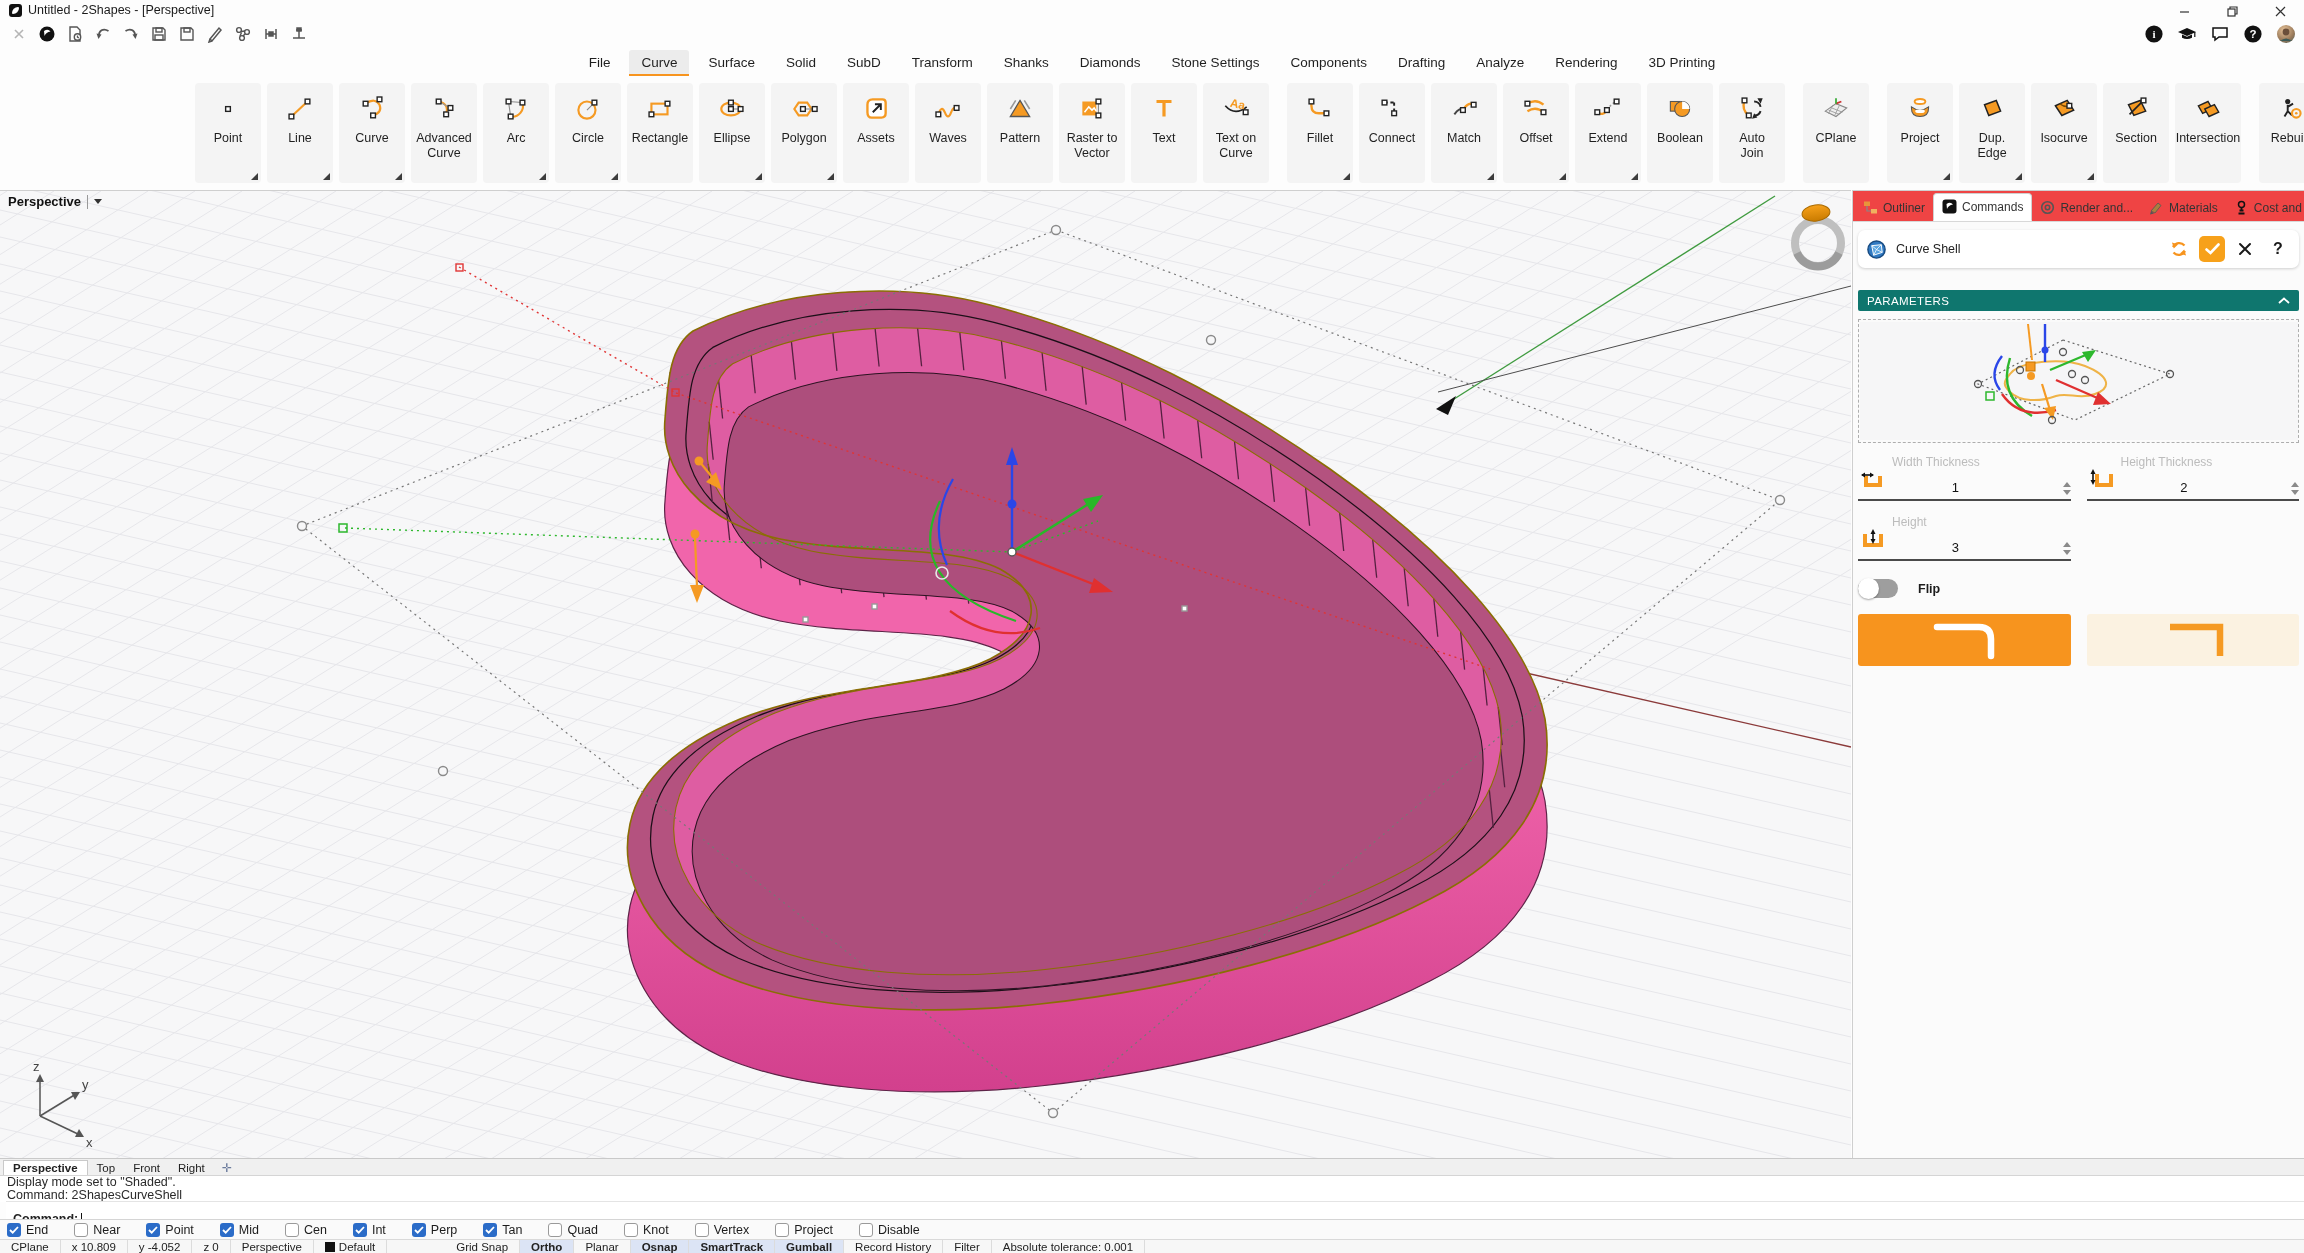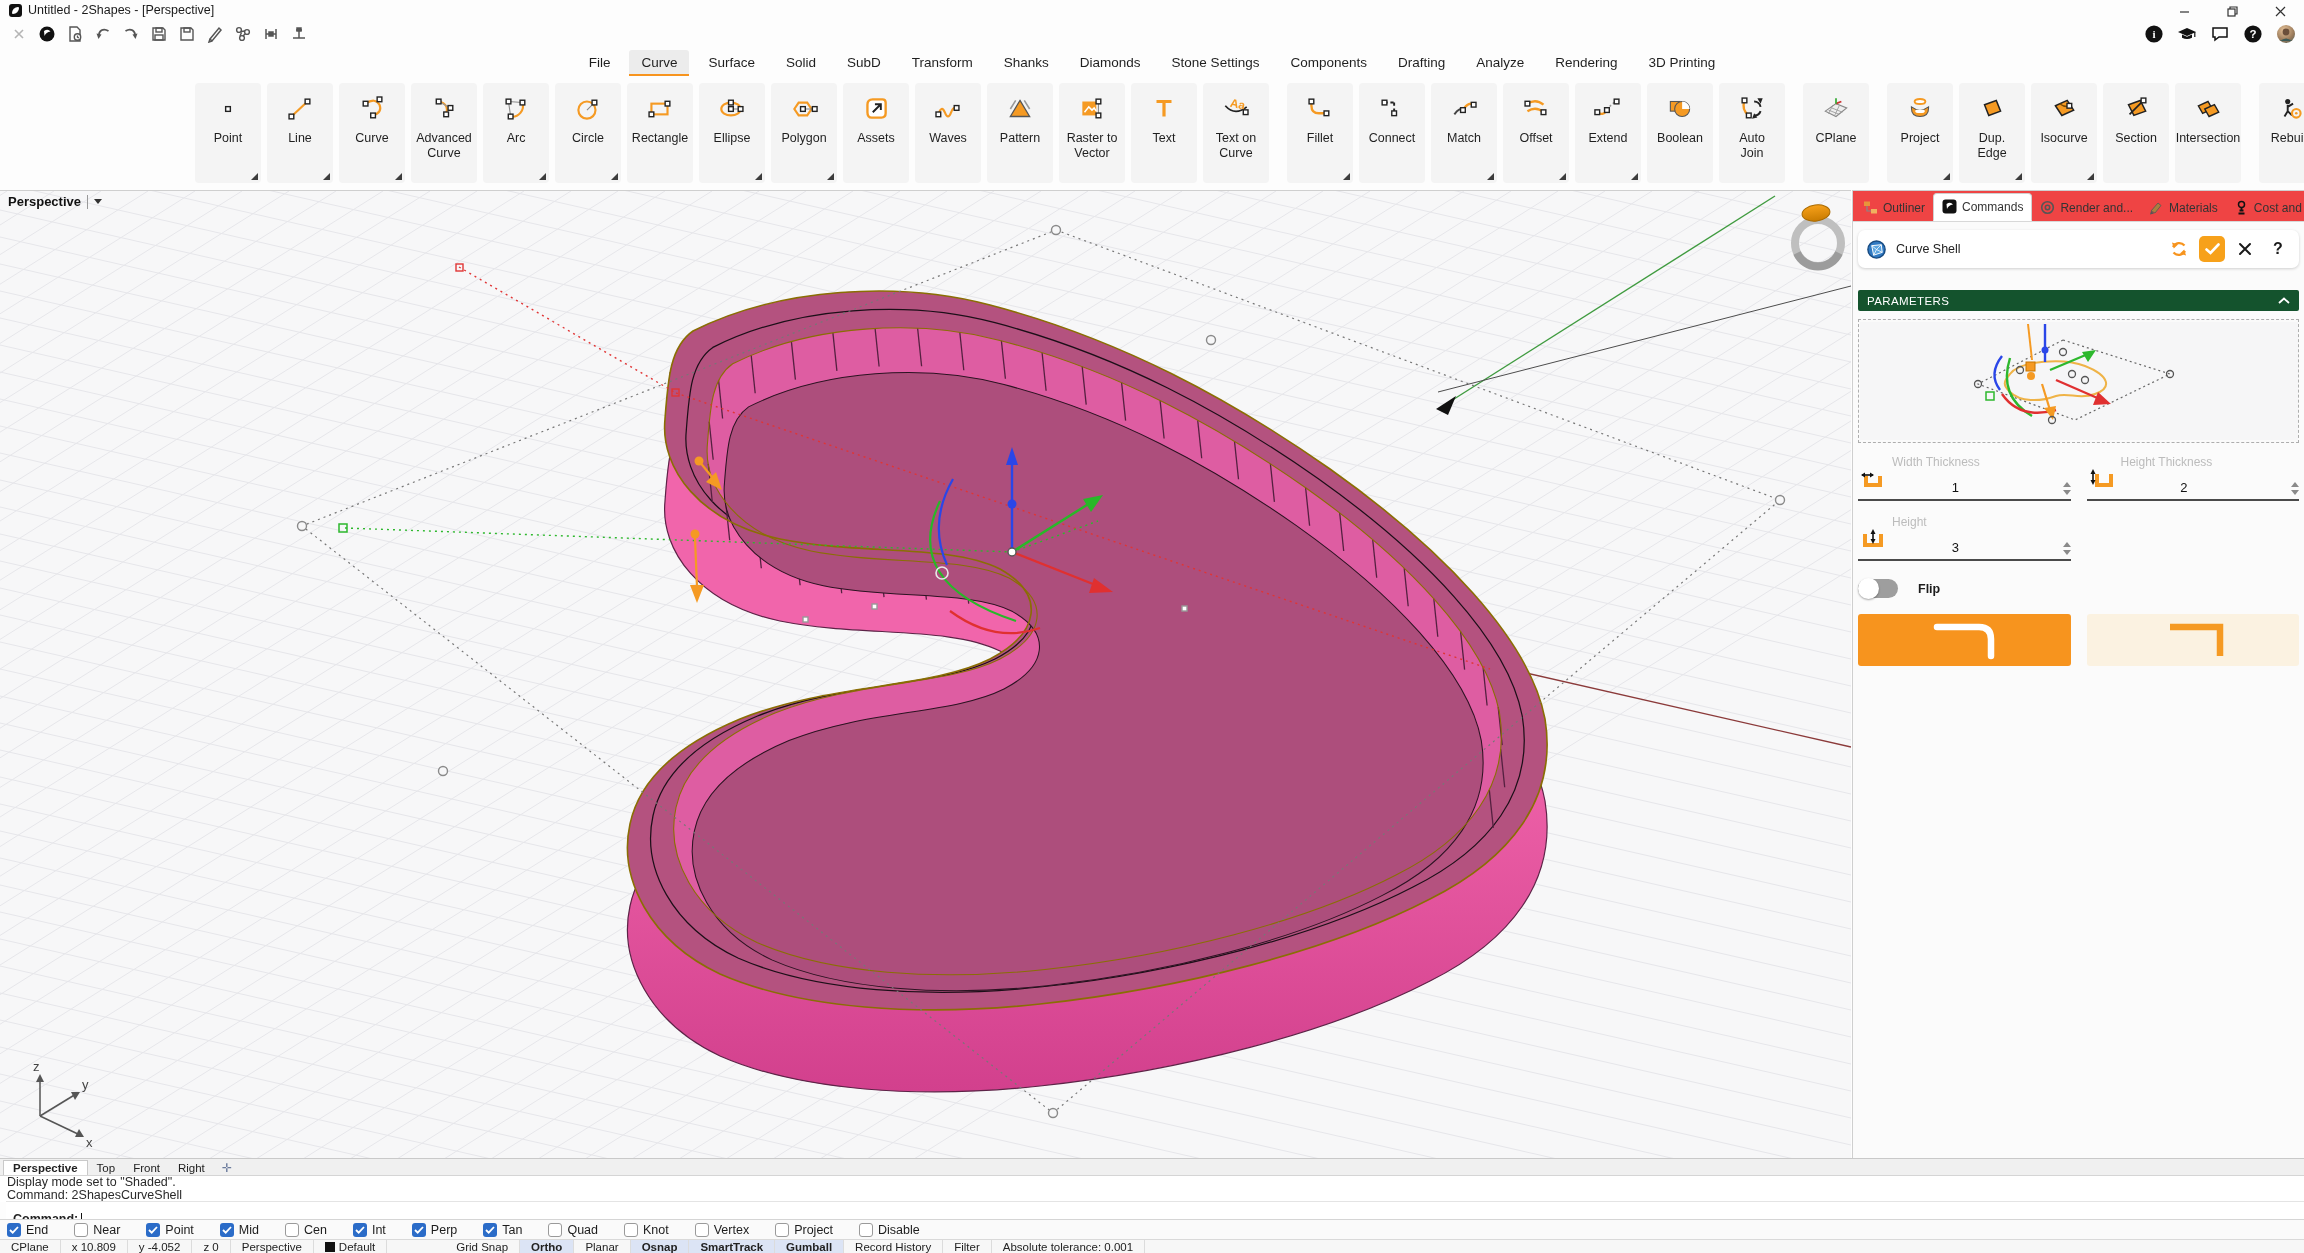--- a/index.html
+++ b/index.html
@@ -51,21 +51,21 @@
   .ptab{display:flex;align-items:center;gap:5px;padding:5px 8px 6px;border-radius:4px 4px 0 0;white-space:nowrap;}
   .ptab.active{background:#fff;border:1px solid #d0d0d0;border-bottom:1px solid #fff;}
   .ptab .picon{width:15px;height:15px;display:flex;align-items:center;justify-content:center;}
   .cmdcard{margin:8px 5px 0;height:38px;background:#fff;border-radius:7px;display:flex;align-items:center;
            padding:0 8px;box-shadow:0 1px 3px rgba(0,0,0,.18);font-size:12.5px;}
   .cmdcard .gem{width:21px;height:21px;margin-right:9px;}
   .cmdcard .spacer{flex:1;}
   .hbtn{width:26px;height:26px;display:flex;align-items:center;justify-content:center;margin-left:7px;border-radius:5px;}
   .hbtn.accept{background:#F7A11A;}
   .hbtn.help{font-size:16px;font-weight:bold;color:#1a1a1a;}
-  .paramhdr{margin:22px 5px 0;height:21px;background:#14532d;color:#fff;font-size:11.5px;display:flex;
+  .paramhdr{margin:22px 5px 0;height:21px;background:#0f766e;color:#fff;font-size:11.5px;display:flex;
             align-items:center;padding:0 9px;border-radius:2px;letter-spacing:.4px;}
   .paramhdr svg{margin-left:auto;}
   .preview{margin:8px 5px;height:122px;border:1px dashed #aeaeae;background:#fafafa;display:flex;
            align-items:center;justify-content:center;}
   .fields{margin:12px 5px 0;display:grid;grid-template-columns:1fr 1fr;column-gap:16px;row-gap:14px;}
   .field{position:relative;height:46px;}
   .field .ficon{position:absolute;left:2px;top:13px;}
   .field .flabel{position:absolute;left:34px;top:0;font-size:12px;color:#bcbcbc;}
   .field input{position:absolute;left:0;right:0;bottom:0;width:100%;border:none;outline:none;
       border-bottom:2px solid #4a4a4a;background:transparent;text-align:center;font-size:13px;

